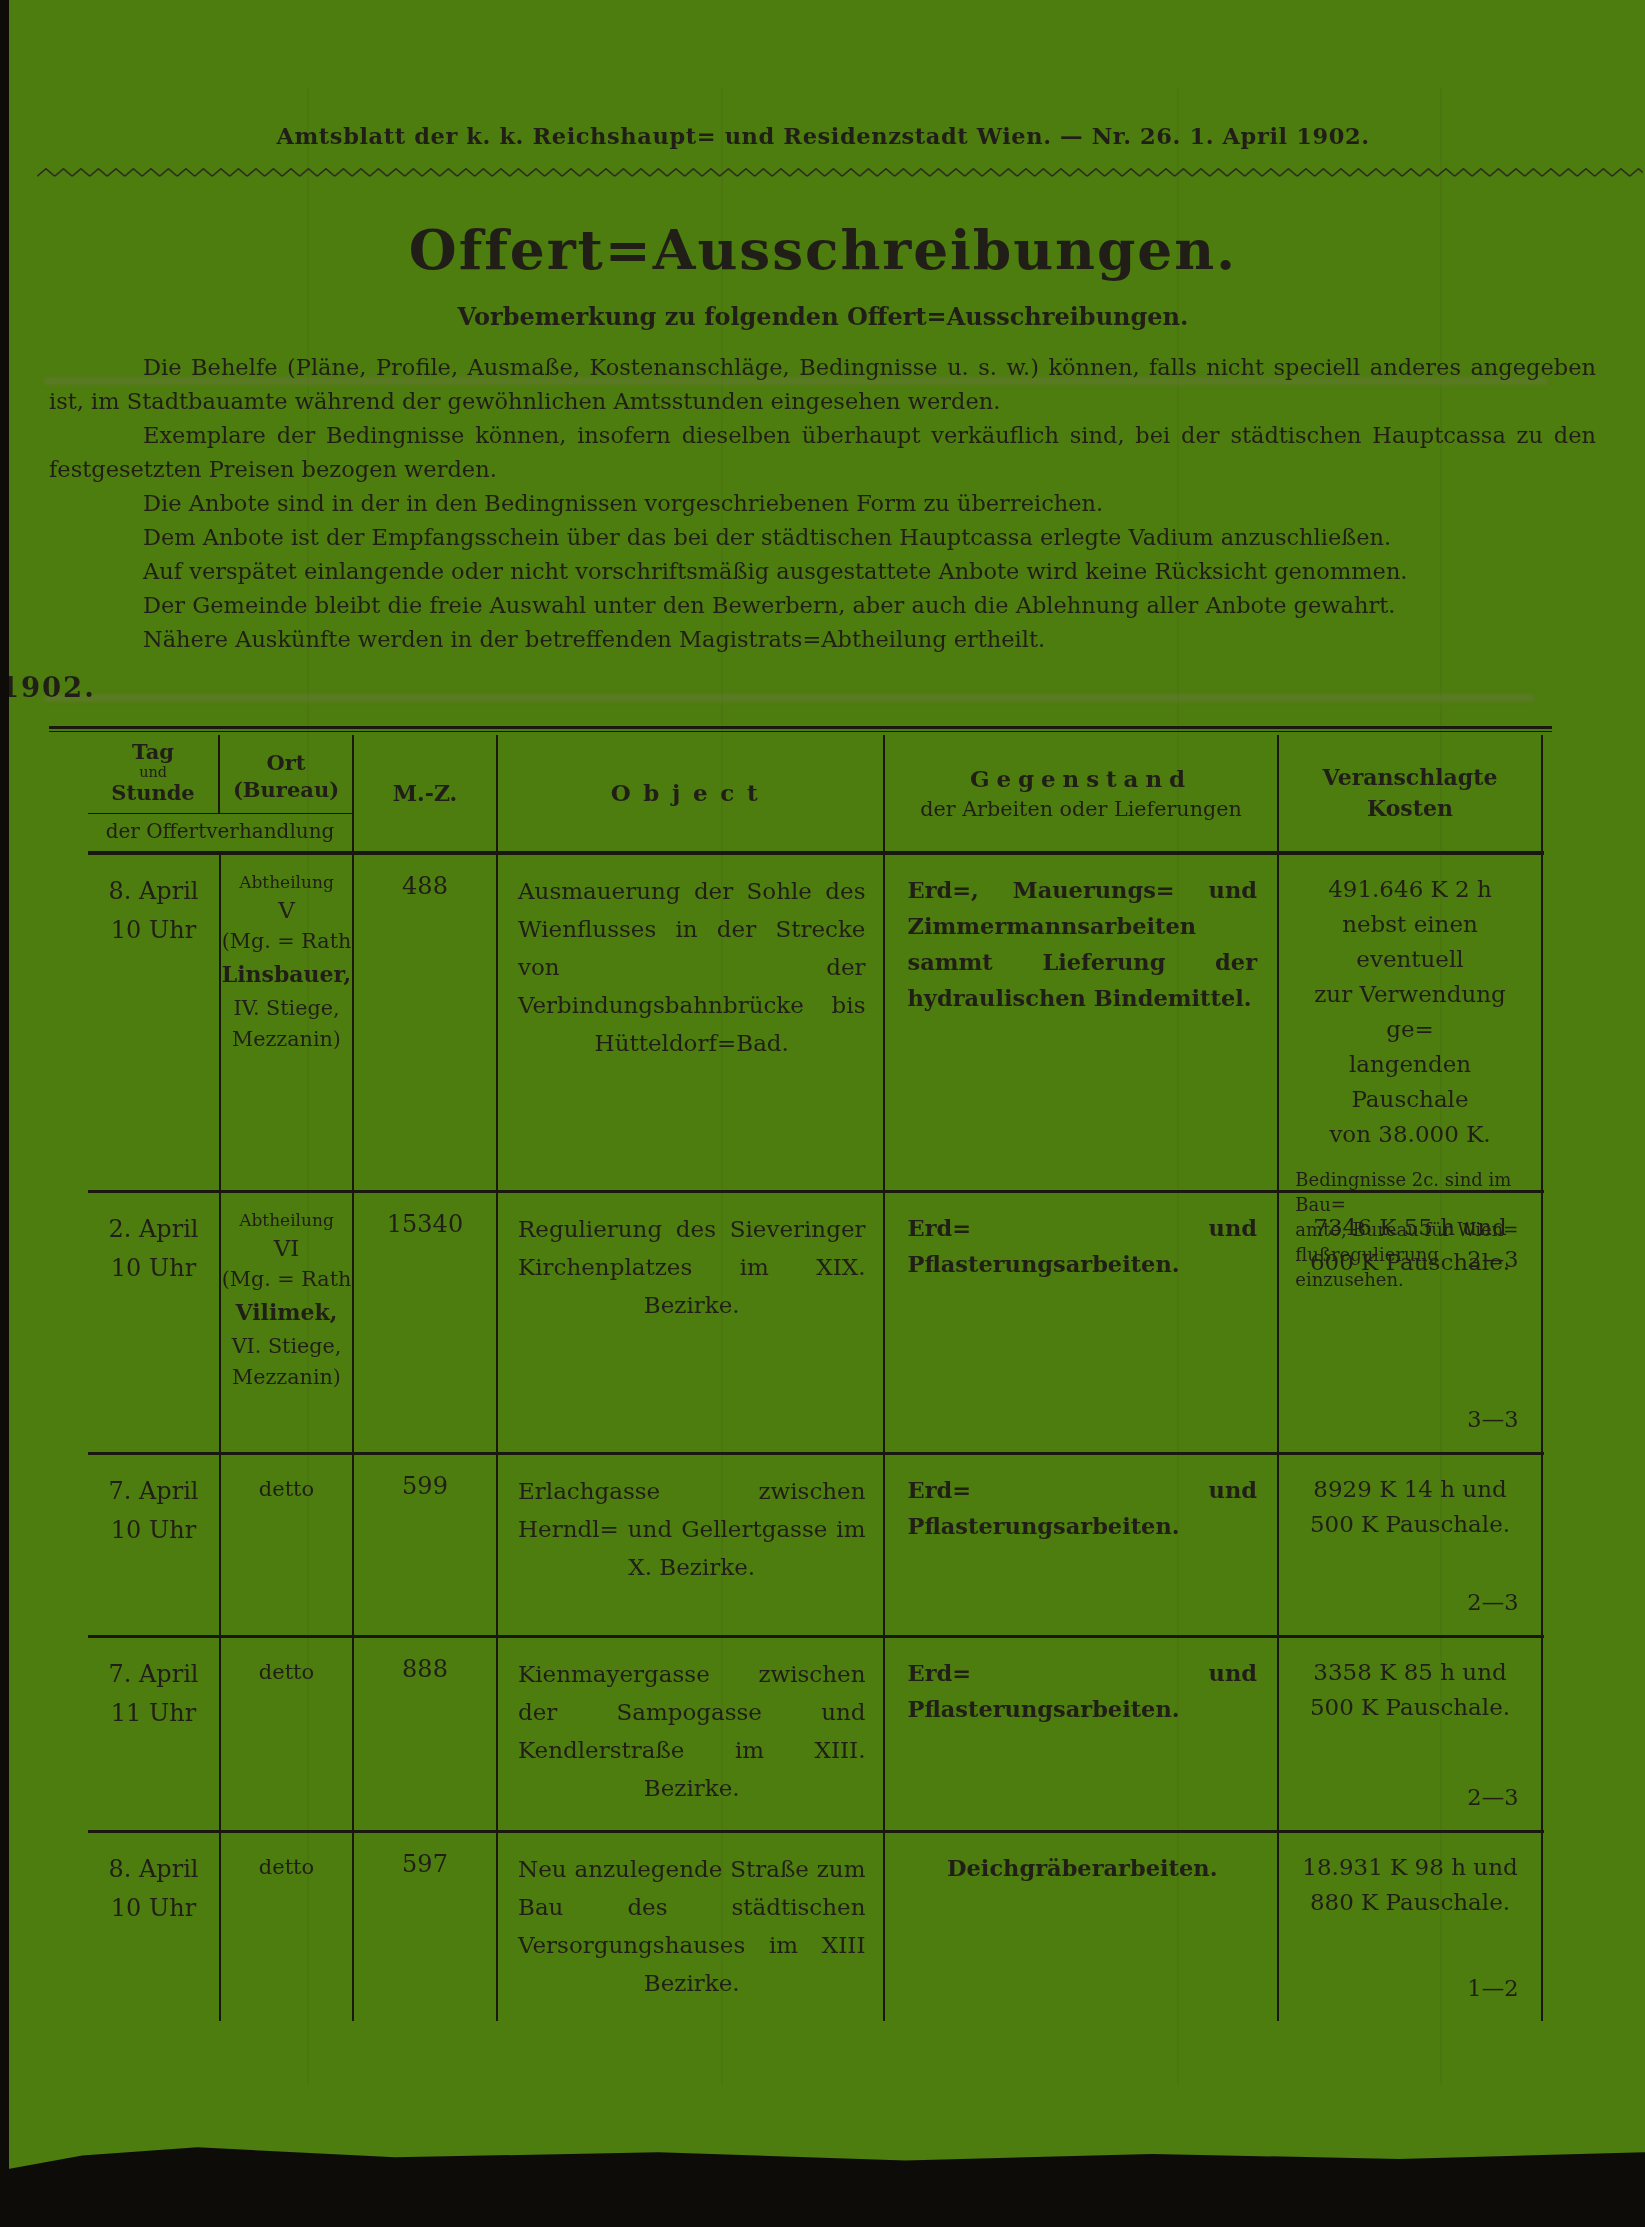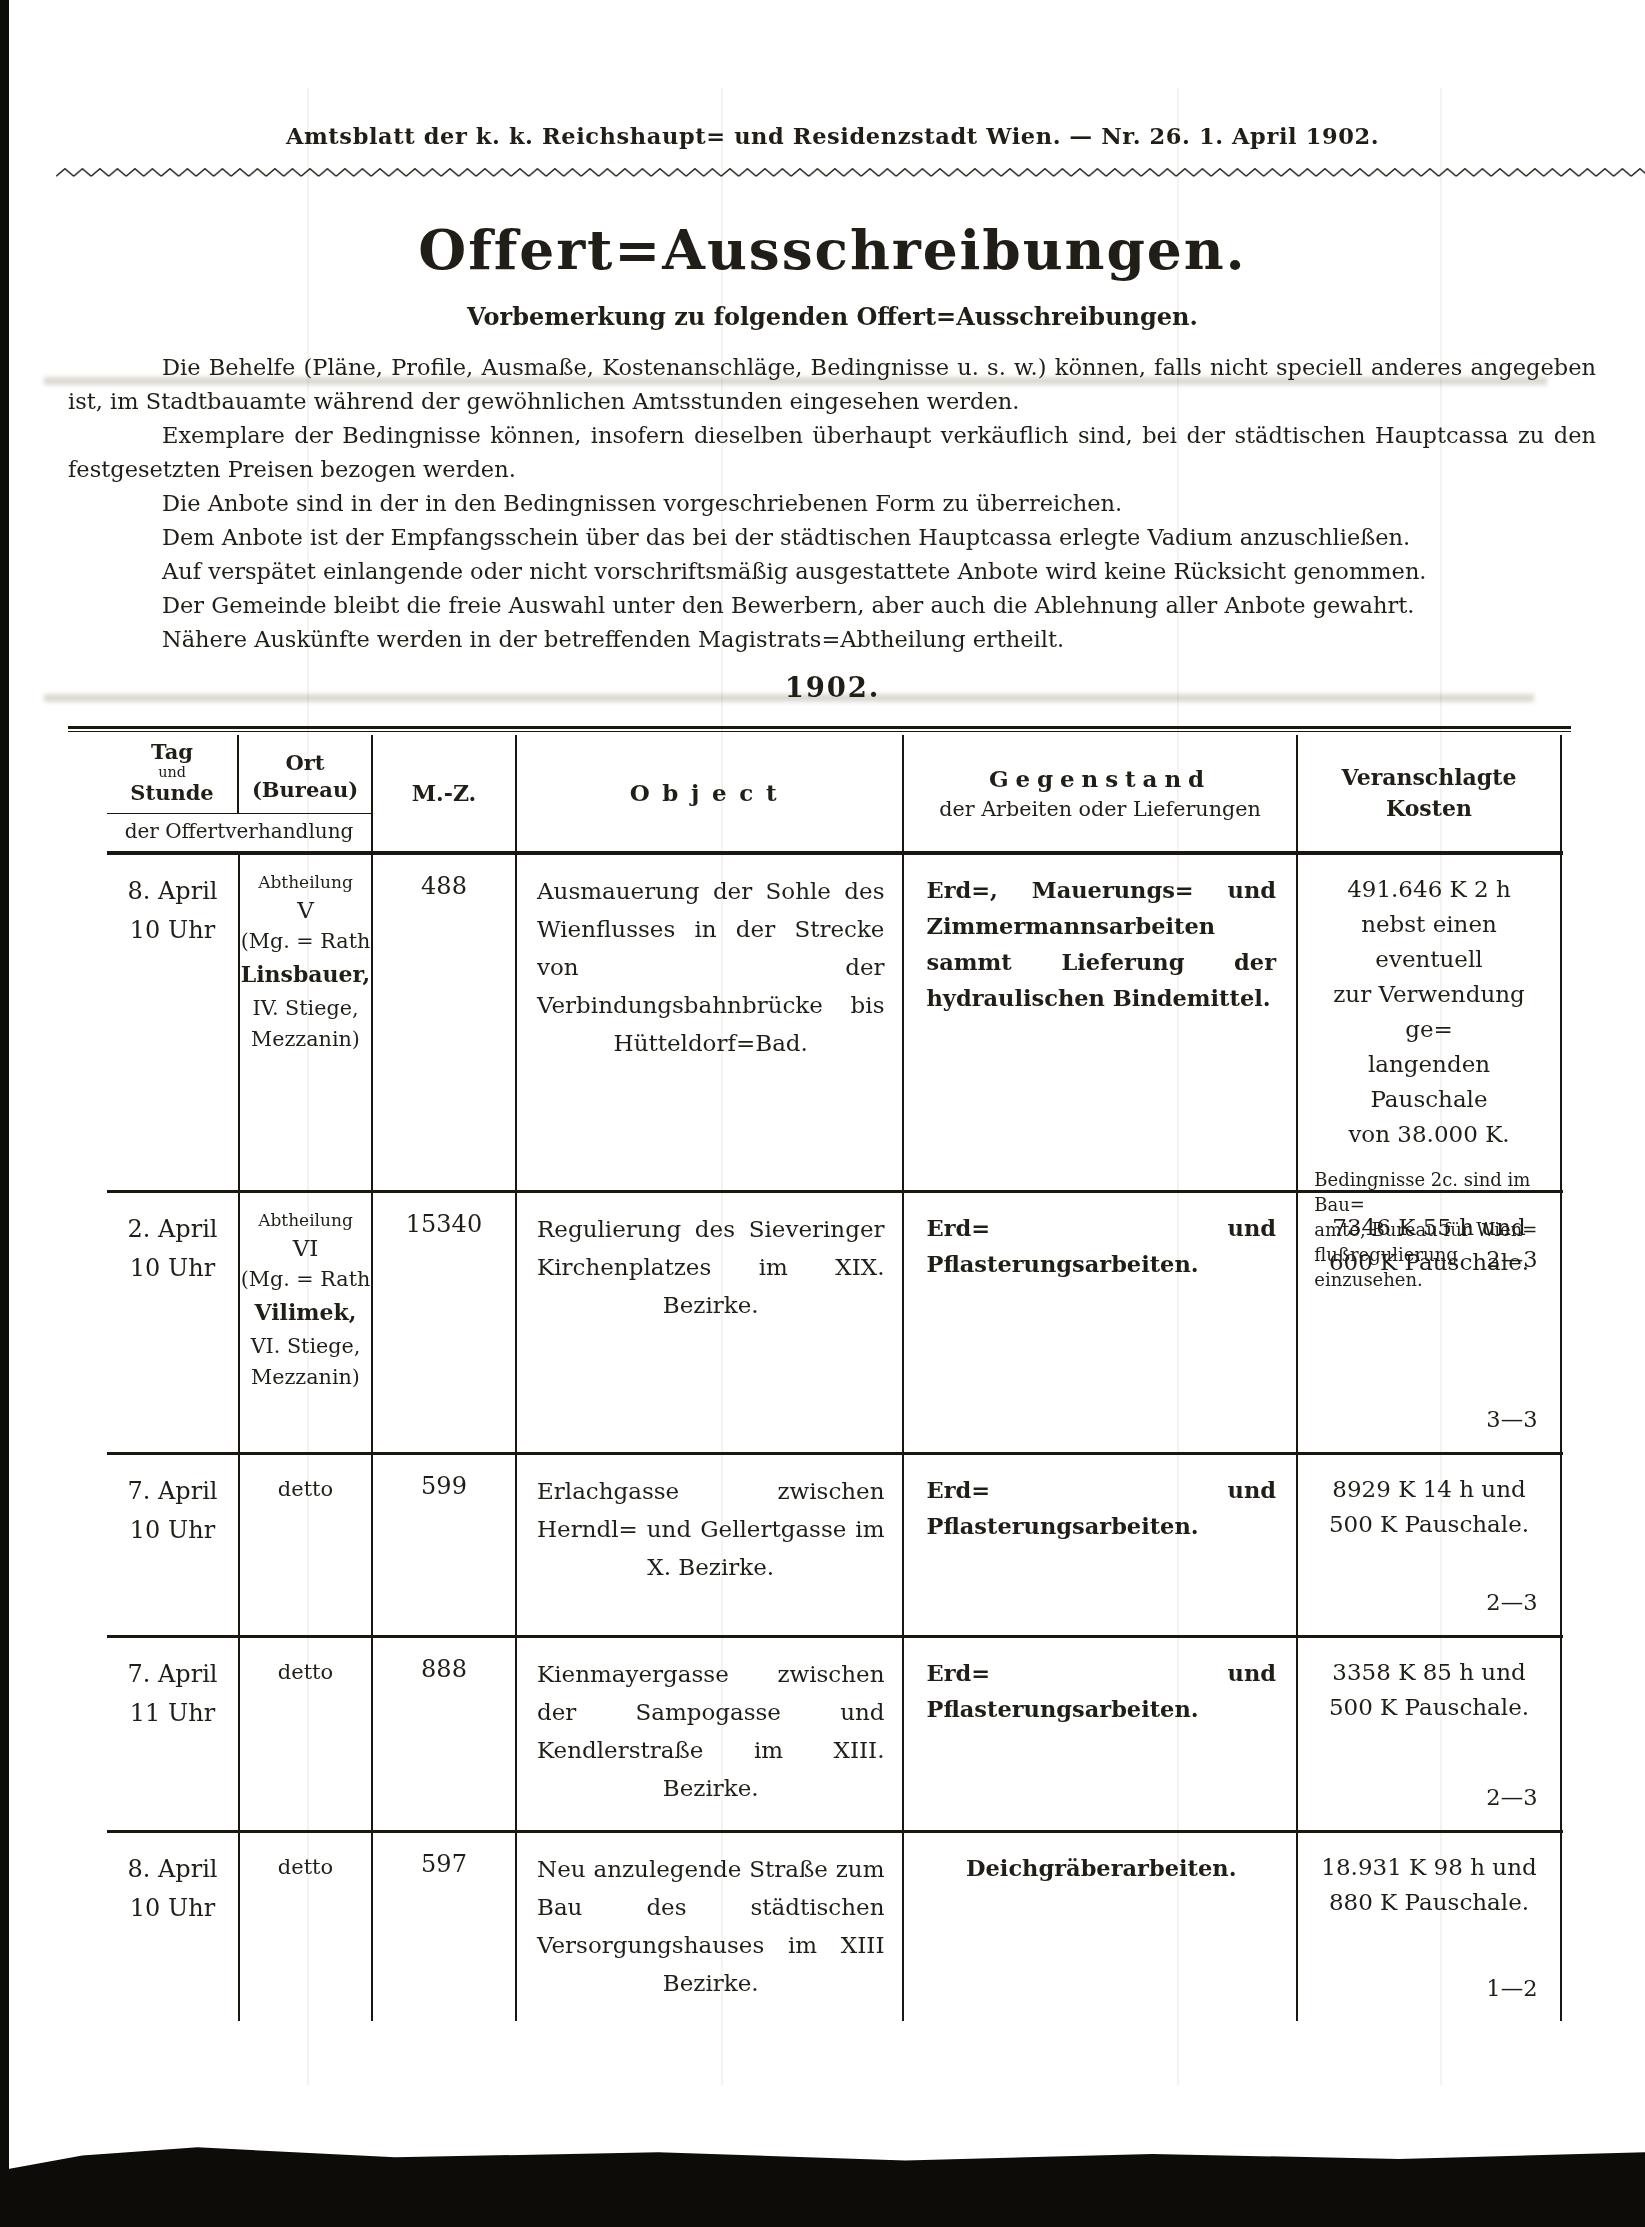--- a/index.html
+++ b/index.html
@@ -1,23 +1,22 @@
 <!DOCTYPE html>
 <html style="font-size:10px"><head>
 <meta charset="utf-8">
 <style>
   html,body{margin:0;padding:0;background:#555;}
   .page{
     position:relative;
     width:1646px;height:2227px;
-    background:#ffffff;
+    background:#4d7c0f;
     font-family:"DejaVu Serif","Liberation Serif",serif;
     color:#211e17;
     overflow:hidden;
-    padding-left:19px;
   }
   *{box-sizing:border-box;}
   
   .edge-left{position:absolute;left:0;top:0;width:8.8px;height:100%;background:#0d0c09;z-index:5;}
   .edge-bottom{
     position:absolute;left:0;bottom:0;width:100%;height:83px;background:#0d0c09;z-index:5;
     clip-path:polygon(0 32%,5% 14%,12% 4%,24% 16%,40% 10%,55% 20%,70% 12%,85% 18%,100% 10%,100% 100%,0 100%);
   }
   .bleed-v{position:absolute;top:88px;width:1.9px;height:1997px;background:rgba(60,55,35,0.06);z-index:1;}
   .smear{position:absolute;height:8.1px;background:rgba(125,118,95,0.28);filter:blur(1.9px);z-index:1;}
@@ -30,21 +29,21 @@
   .zigzag{display:block;margin:16.3px 0 0 36px;}
   .title{
     margin:35px 0 0;text-align:center;
     font-size:55px;font-weight:bold;letter-spacing:1.9px;line-height:69px;
   }
   .subtitle{margin:19px 0 0;text-align:center;font-size:24px;font-weight:bold;line-height:27.5px;}
 
   .paragraphs{margin:19px 50px 0 49px;font-size:22.5px;line-height:34px;text-align:justify;}
   .paragraphs p{margin:0;text-indent:94px;}
 
-  .year{margin-top:16.3px;text-align:center;font-size:27.5px;font-weight:bold;letter-spacing:1.9px;line-height:30px;}
+  .year{margin-top:16.3px;text-align:left;font-size:27.5px;font-weight:bold;letter-spacing:1.9px;line-height:30px;}
 
   
   .tender{margin:24px 0 0 88px;width:1456px;}
   .tt-top{margin-left:-39px;width:1503px;height:6.3px;border-top:3.8px solid #1a1710;border-bottom:1.9px solid #1a1710;}
   .t-head{
     display:grid;grid-template-columns:266px 144px 387px 394px 264px;
     min-height:120px;border-bottom:4.4px solid #1a1710;margin-top:2.5px;
   }
   .h-c1c2{border-right:2.5px solid #1a1710;display:flex;flex-direction:column;}
   .h-top{flex:1;display:flex;}

